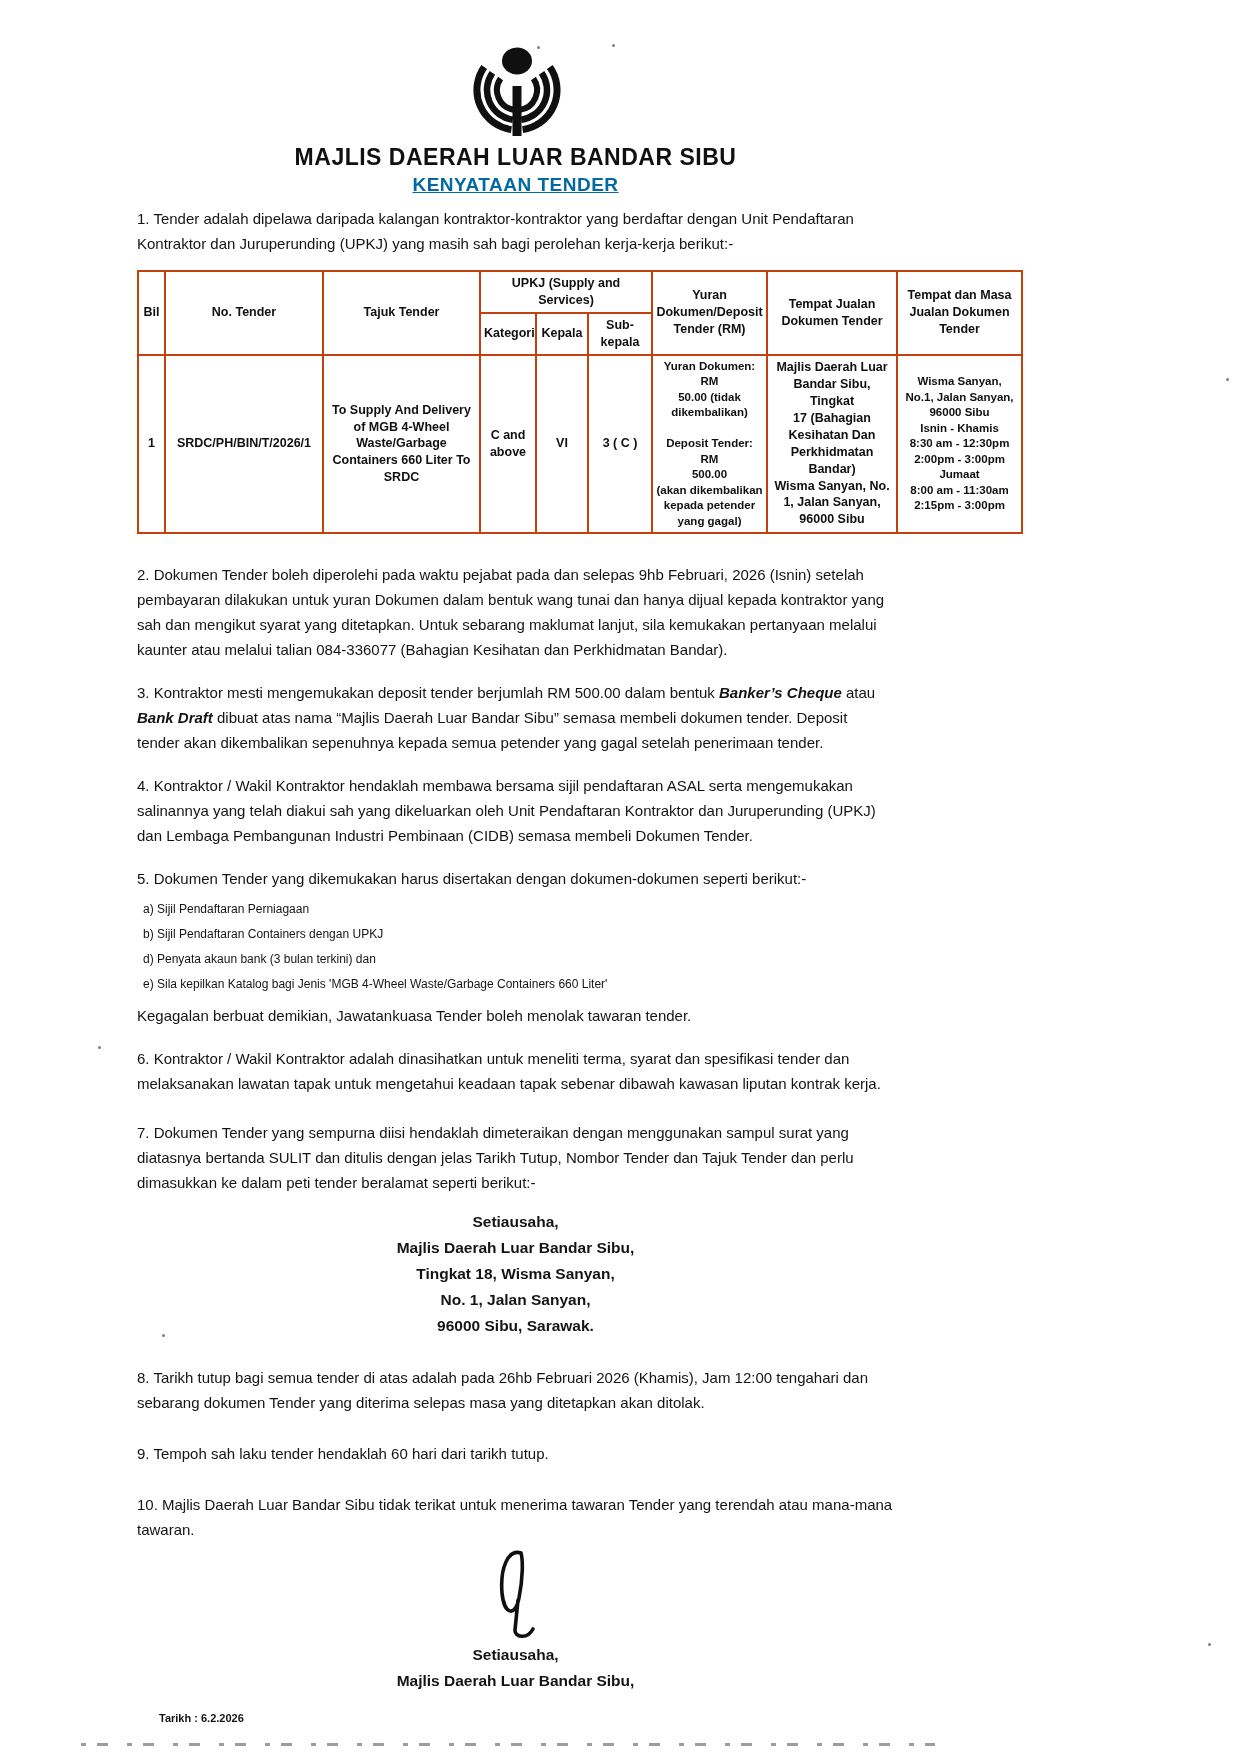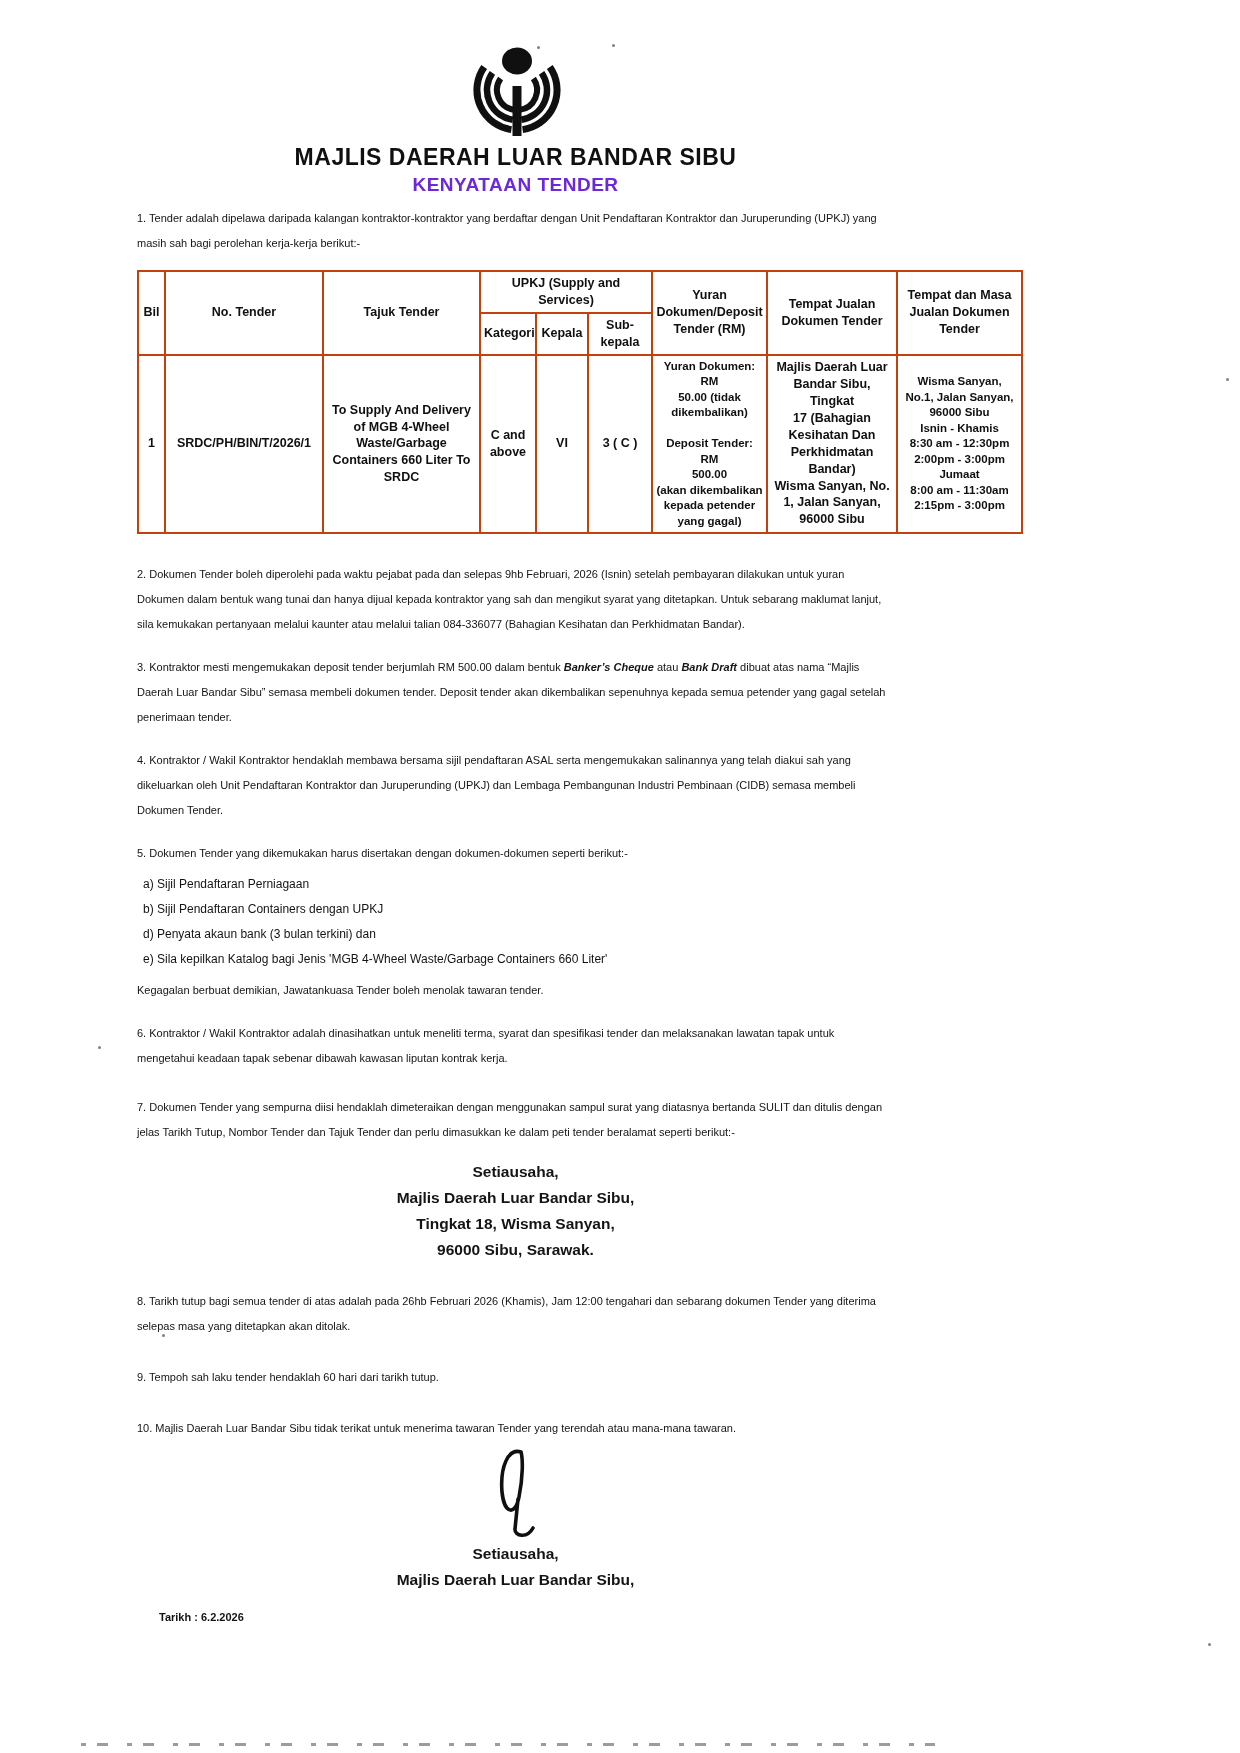--- a/index.html
+++ b/index.html
@@ -14,25 +14,25 @@
   .content{padding:46px 122px 0 137px;}
 
   
   .logo-wrap{text-align:center;margin:0 0 2px 0;}
   .org-name{
     text-align:center;font-size:23px;font-weight:700;letter-spacing:.5px;
     margin:2px 0 0 0;color:#101010;
   }
   .doc-title{
     text-align:center;font-size:19px;font-weight:700;letter-spacing:.5px;
-    margin:3px 0 0 0;color:#6d28d9;
-  }
-
-  
-  p.para{font-size:11px;line-height:25px;margin:18px 0 0 0;text-align:left;}
+    text-decoration:underline;margin:3px 0 0 0;color:#0369a1;
+  }
+
+  
+  p.para{font-size:15px;line-height:25px;margin:18px 0 0 0;text-align:left;}
   p.para.first{margin-top:10px;}
   .b{font-weight:400;}
   .bi{font-weight:700;font-style:italic;}
 
   
   table.tender{
     border-collapse:collapse;margin-top:14px;width:884px;table-layout:fixed;
     font-size:12.5px;color:#101010;
   }
   table.tender th,table.tender td{
@@ -172,20 +172,21 @@
     <p class="para" style="margin-top:0;">Kegagalan berbuat demikian, Jawatankuasa Tender boleh menolak tawaran tender.</p>
 
     <p class="para">6. Kontraktor / Wakil Kontraktor adalah dinasihatkan untuk meneliti terma, syarat dan spesifikasi tender dan melaksanakan lawatan tapak untuk mengetahui keadaan tapak sebenar dibawah kawasan liputan kontrak kerja.</p>
 
     <p class="para" style="margin-top:24px;">7. Dokumen Tender yang sempurna diisi hendaklah dimeteraikan dengan menggunakan sampul surat yang diatasnya bertanda SULIT dan ditulis dengan jelas Tarikh Tutup, Nombor Tender dan Tajuk Tender dan perlu dimasukkan ke dalam peti tender beralamat seperti berikut:-</p>
 
     <div class="center-block">
       <div>Setiausaha,</div>
       <div>Majlis Daerah Luar Bandar Sibu,</div>
       <div>Tingkat 18, Wisma Sanyan,</div>
+      <div>No. 1, Jalan Sanyan,</div>
       <div>96000 Sibu, Sarawak.</div>
     </div>
 
     <p class="para" style="margin-top:26px;"><span>8. Tarikh tutup bagi semua tender di atas adalah pada </span><span class="b">26hb Februari 2026 (Khamis), Jam 12:00 tengahari</span><span> dan sebarang dokumen Tender yang diterima selepas masa yang ditetapkan akan ditolak.</span></p>
 
     <p class="para" style="margin-top:26px;">9. Tempoh sah laku tender hendaklah 60 hari dari tarikh tutup.</p>
 
     <p class="para" style="margin-top:26px;">10. Majlis Daerah Luar Bandar Sibu tidak terikat untuk menerima tawaran Tender yang terendah atau mana-mana tawaran.</p>
 
     <div class="signature-wrap">

